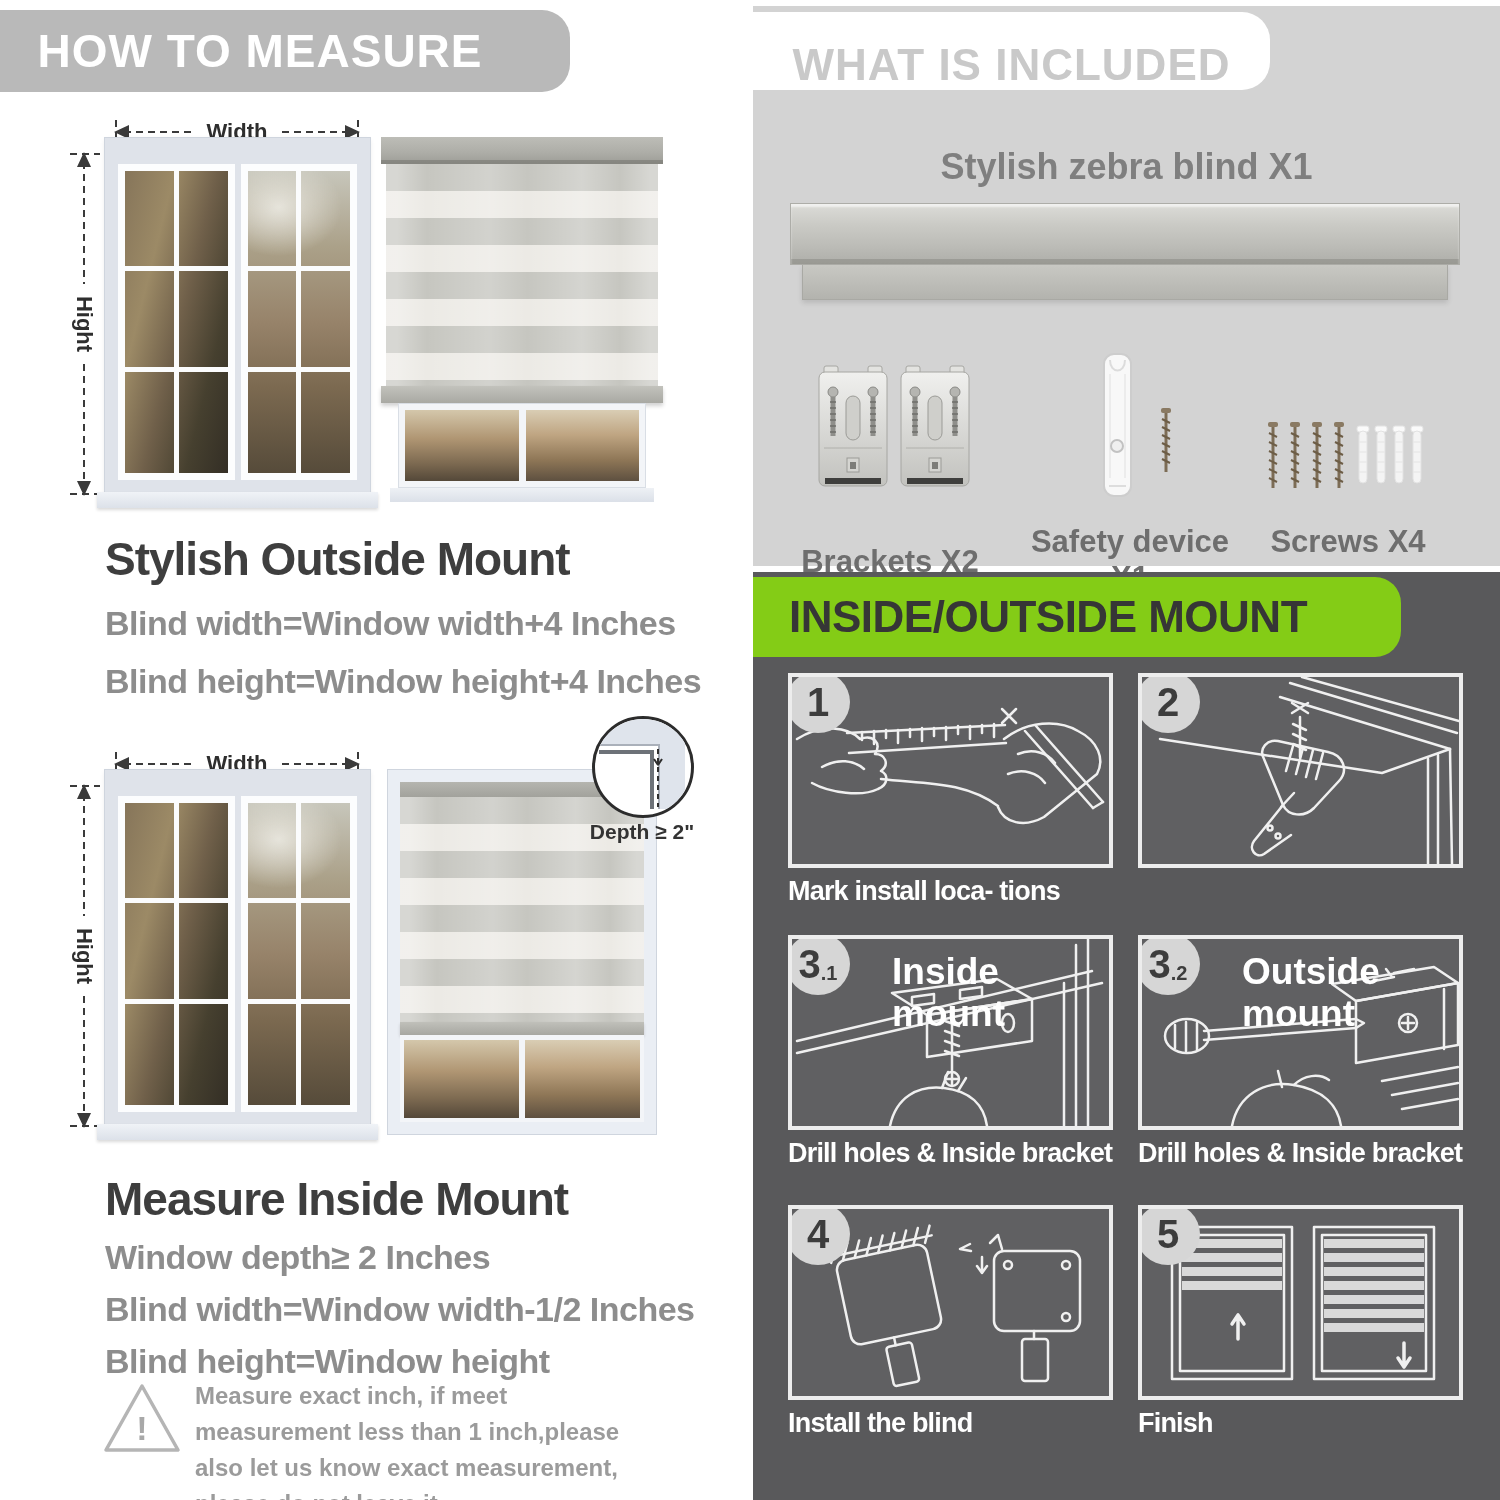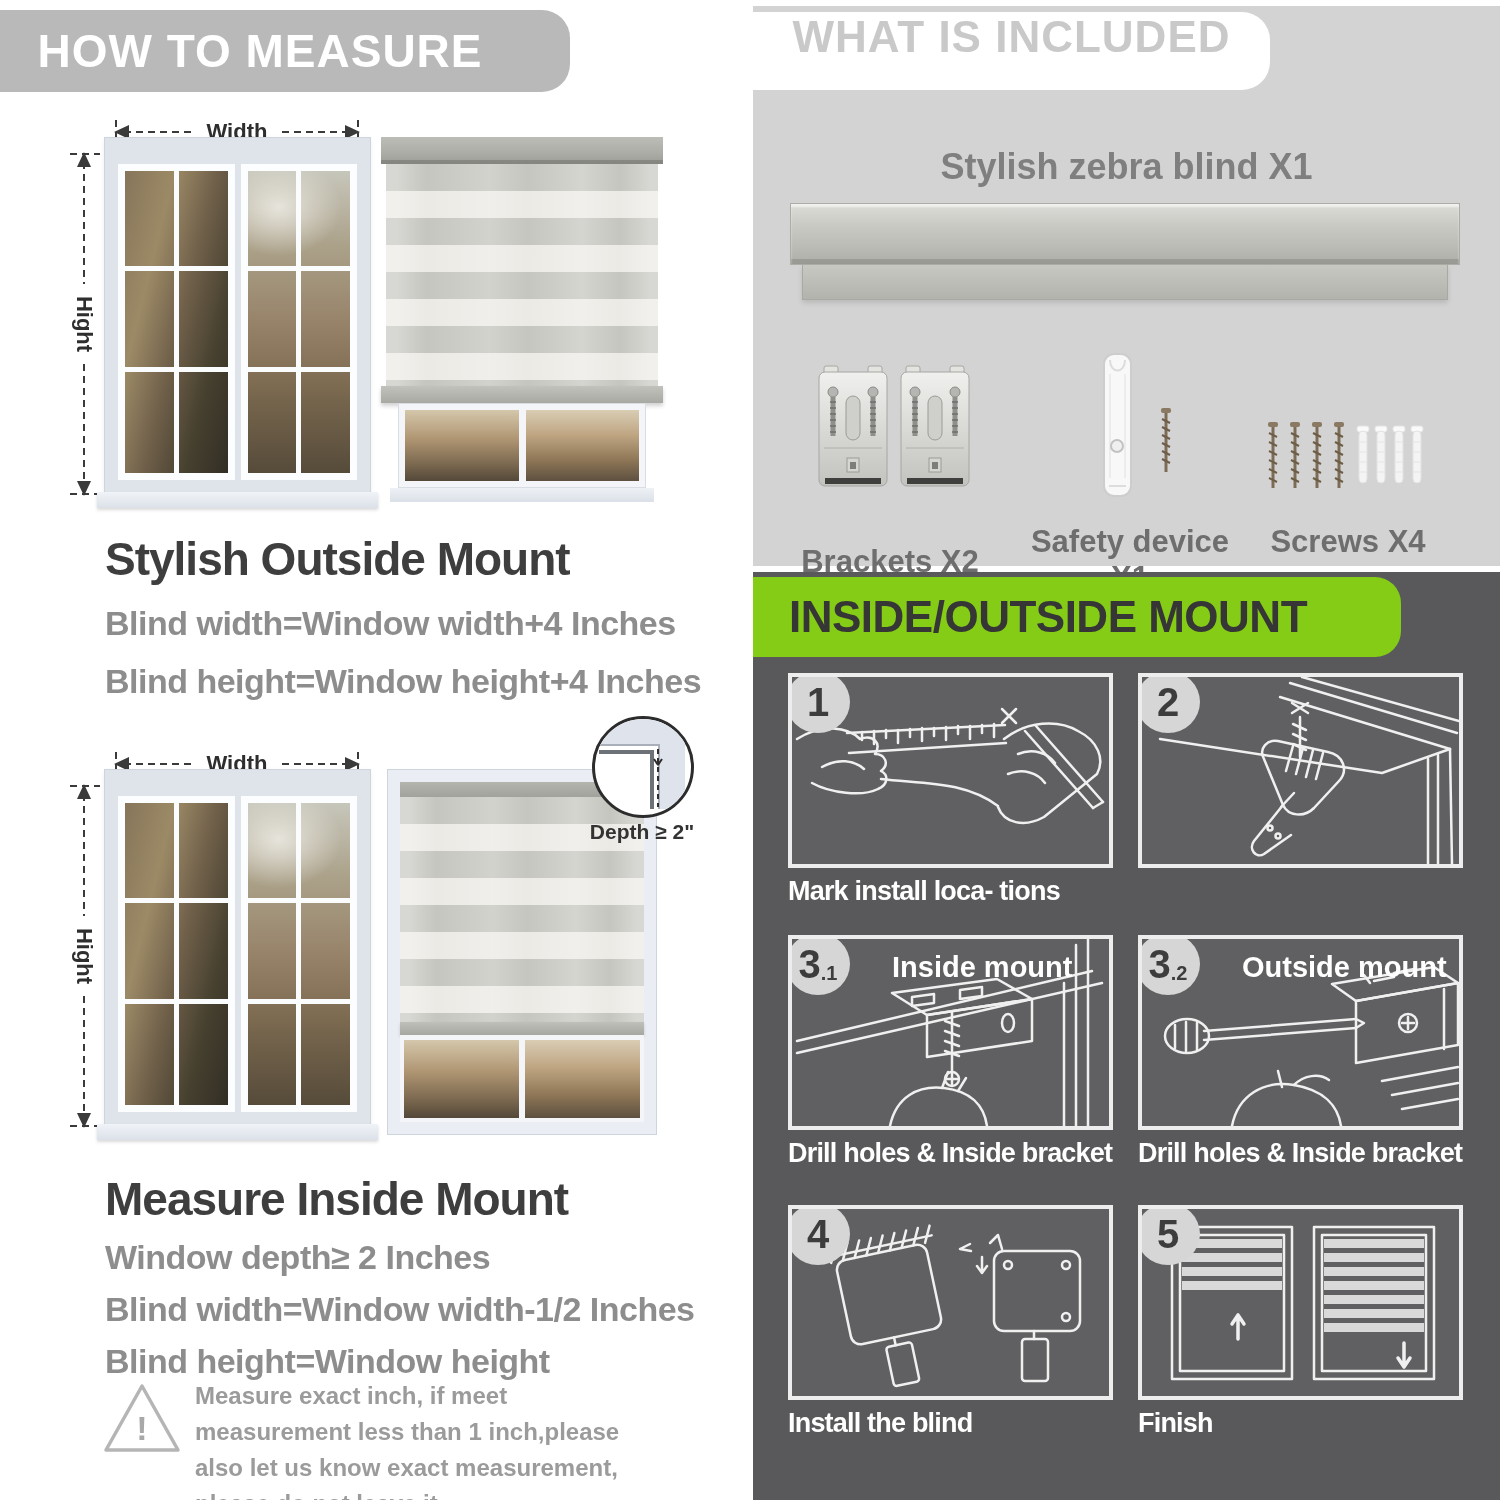--- a/index.html
+++ b/index.html
@@ -65,42 +65,42 @@
 
   .arrow-svg{position:absolute;overflow:visible;}
   .arrow-svg text{font-family:"Liberation Sans",sans-serif;font-size:22px;font-weight:bold;fill:#2e2e2e;}
 
   .warn-text{position:absolute;left:195px;top:1378px;width:455px;color:#9b9b9b;
              font-size:24px;font-weight:bold;line-height:36px;}
 
   
   .panel-light{position:absolute;left:753px;top:6px;width:747px;height:560px;background:#d3d3d3;}
   .hdr-right{position:absolute;left:753px;top:12px;width:517px;height:78px;background:#fff;
-             border-radius:0 28px 28px 0;display:flex;align-items:flex-start;justify-content:center;
+             border-radius:0 28px 28px 0;display:flex;align-items:flex-end;justify-content:center;
              color:#c9c9c9;font-size:44px;font-weight:bold;letter-spacing:1px;}
   .blind-label{position:absolute;left:753px;top:146px;width:747px;text-align:center;
                color:#7f7f7f;font-size:36px;font-weight:bold;}
   .cassette-product{position:absolute;left:790px;top:203px;width:670px;height:97px;}
   .cp-top{height:60px;background:linear-gradient(180deg,#dcdcd8 0%,#cacac5 35%,#bcbcb7 70%,#aeaea9 100%);
           border:1px solid #adada8;box-shadow:inset 0 3px 2px rgba(255,255,255,.6),inset 0 -5px 0 rgba(90,90,85,.25);}
   .cp-bottom{margin:0 12px;height:34px;background:linear-gradient(180deg,#c8c8c3,#b3b3ae);
              border:1px solid #a9a9a4;border-top:none;box-shadow:0 3px 5px rgba(0,0,0,.12);}
   .hw-label{position:absolute;top:524px;color:#6e6e6e;font-size:31px;font-weight:bold;text-align:center;}
 
   .panel-dark{position:absolute;left:753px;top:572px;width:747px;height:928px;background:#59595b;}
   .hdr-mount{position:absolute;left:753px;top:577px;width:612px;height:80px;background:#84cc16;
              border-radius:0 26px 26px 0;display:flex;align-items:center;
              padding-left:36px;color:#363636;font-size:44px;font-weight:bold;letter-spacing:-0.5px;}
 
   .cell{position:absolute;width:325px;height:250px;}
   .stepbox{position:absolute;left:0;top:0;width:325px;height:195px;box-sizing:border-box;
            background:#606062;border:4px solid #ededed;overflow:hidden;}
   .stepcap{position:absolute;top:203px;left:0;width:345px;color:#fff;font-size:27px;
            font-weight:bold;letter-spacing:-0.8px;white-space:nowrap;}
-  .steptitle{position:absolute;top:12px;left:100px;color:#fff;font-size:29px;font-weight:bold;}
+  .steptitle{position:absolute;top:12px;left:100px;color:#fff;font-size:37px;font-weight:bold;}
   .numb{position:absolute;top:-6px;left:-6px;height:62px;min-width:64px;border-radius:50%;
         background:#d6d6d6;color:#3d3d3d;display:flex;align-items:center;justify-content:center;
         font-size:40px;font-weight:bold;padding:0 4px;box-sizing:border-box;}
   .numb .sub{font-size:20px;margin-top:18px;}
   .art{position:absolute;inset:0;width:100%;height:100%;}
 </style>
 </head>
 <body>
 
 <div class="page">

